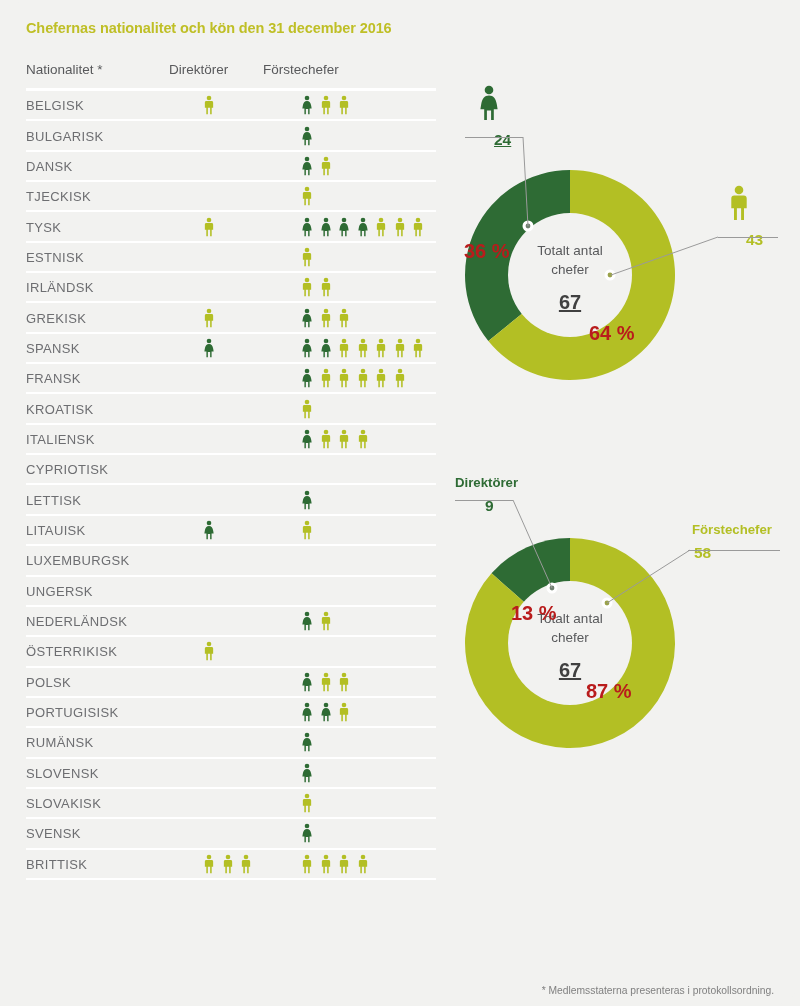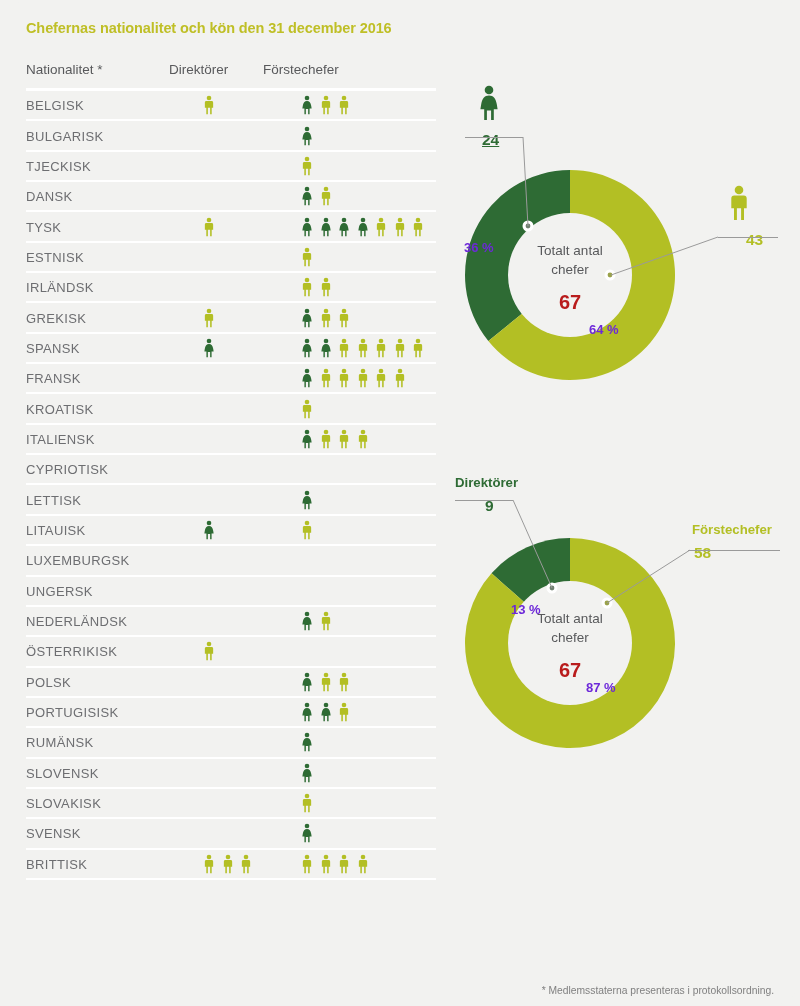--- a/index.html
+++ b/index.html
@@ -103,22 +103,23 @@
     pointer-events: none;
   }
   .dc-line1, .dc-line2 {
     font-size: 13.5px;
     color: #58595b;
     line-height: 19px;
   }
   .dc-total {
     font-size: 20px;
     font-weight: bold;
-    color: #b91c1c;
+    color: #404040;
     margin-top: 12px;
+    text-decoration: underline;
   }
 
   
   .callout {
     position: absolute;
     white-space: nowrap;
   }
   .callout .cl-label {
     font-size: 13.2px;
     font-weight: bold;
@@ -134,22 +135,22 @@
 
   .lead-line {
     position: absolute;
     height: 1px;
     background: #9a9a9a;
   }
 
   
   .slice-pct {
     position: absolute;
-    color: #6d28d9;
-    font-size: 13px;
+    color: #b91c1c;
+    font-size: 20px;
     font-weight: bold;
     white-space: nowrap;
   }
 
   
   #footnote {
     position: absolute;
     right: 26px; bottom: 10px;
     font-size: 10.3px;
     color: #808080;
@@ -198,37 +199,37 @@
           <div class="nat">BULGARISK</div>
           <div class="cellgroup dir"></div>
           <div class="cellgroup first">
             <svg width="14" height="22" viewBox="0 0 26 36" class="fig">
               <circle cx="13" cy="5" r="4.3" fill="#2e6b34"></circle>
               <path fill="#2e6b34" d="M13 10.5 C8.4 10.5 6.2 13.4 5.2 19.2 L4.4 24.3 L8.2 24.3 L8.2 35 L10.9 35 L10.9 25.6 L15.1 25.6 L15.1 35 L17.8 35 L17.8 24.3 L21.6 24.3 L20.8 19.2 C19.8 13.4 17.6 10.5 13 10.5 Z"></path>
             </svg>
           </div>
         </div>
         <div class="trow">
+          <div class="nat">DANSK</div>
+          <div class="cellgroup dir"></div>
+          <div class="cellgroup first">
+            <svg width="14" height="22" viewBox="0 0 26 36" class="fig">
+              <circle cx="13" cy="5" r="4.3" fill="#2e6b34"></circle>
+              <path fill="#2e6b34" d="M13 10.5 C8.4 10.5 6.2 13.4 5.2 19.2 L4.4 24.3 L8.2 24.3 L8.2 35 L10.9 35 L10.9 25.6 L15.1 25.6 L15.1 35 L17.8 35 L17.8 24.3 L21.6 24.3 L20.8 19.2 C19.8 13.4 17.6 10.5 13 10.5 Z"></path>
+            </svg>
+            <svg width="14" height="22" viewBox="0 0 26 36" class="fig">
+              <circle cx="13" cy="5" r="4.3" fill="#b3bf24"></circle>
+              <path fill="#b3bf24" d="M8.2 10.5 C6.3 10.5 5.3 11.7 5.3 13.6 L5.3 23.3 L8.0 23.3 L8.0 35 L10.9 35 L10.9 23.3 L15.1 23.3 L15.1 35 L18.0 35 L18.0 23.3 L20.7 23.3 L20.7 13.6 C20.7 11.7 19.7 10.5 17.8 10.5 Z"></path>
+            </svg>
+          </div>
+        </div>
+        <div class="trow">
           <div class="nat">TJECKISK</div>
           <div class="cellgroup dir"></div>
           <div class="cellgroup first">
-            <svg width="14" height="22" viewBox="0 0 26 36" class="fig">
-              <circle cx="13" cy="5" r="4.3" fill="#b3bf24"></circle>
-              <path fill="#b3bf24" d="M8.2 10.5 C6.3 10.5 5.3 11.7 5.3 13.6 L5.3 23.3 L8.0 23.3 L8.0 35 L10.9 35 L10.9 23.3 L15.1 23.3 L15.1 35 L18.0 35 L18.0 23.3 L20.7 23.3 L20.7 13.6 C20.7 11.7 19.7 10.5 17.8 10.5 Z"></path>
-            </svg>
-          </div>
-        </div>
-        <div class="trow">
-          <div class="nat">DANSK</div>
-          <div class="cellgroup dir"></div>
-          <div class="cellgroup first">
-            <svg width="14" height="22" viewBox="0 0 26 36" class="fig">
-              <circle cx="13" cy="5" r="4.3" fill="#2e6b34"></circle>
-              <path fill="#2e6b34" d="M13 10.5 C8.4 10.5 6.2 13.4 5.2 19.2 L4.4 24.3 L8.2 24.3 L8.2 35 L10.9 35 L10.9 25.6 L15.1 25.6 L15.1 35 L17.8 35 L17.8 24.3 L21.6 24.3 L20.8 19.2 C19.8 13.4 17.6 10.5 13 10.5 Z"></path>
-            </svg>
             <svg width="14" height="22" viewBox="0 0 26 36" class="fig">
               <circle cx="13" cy="5" r="4.3" fill="#b3bf24"></circle>
               <path fill="#b3bf24" d="M8.2 10.5 C6.3 10.5 5.3 11.7 5.3 13.6 L5.3 23.3 L8.0 23.3 L8.0 35 L10.9 35 L10.9 23.3 L15.1 23.3 L15.1 35 L18.0 35 L18.0 23.3 L20.7 23.3 L20.7 13.6 C20.7 11.7 19.7 10.5 17.8 10.5 Z"></path>
             </svg>
           </div>
         </div>
         <div class="trow">
           <div class="nat">TYSK</div>
           <div class="cellgroup dir">
             <svg width="14" height="22" viewBox="0 0 26 36" class="fig">
@@ -620,21 +621,21 @@
 
     <div class="slice-pct" style="left:9px; top:80px;">36 %</div>
     <div class="slice-pct" style="left:134px; top:162px;">64 %</div>
   </div>
 
   <div class="callout" style="left:476px; top:85px;">
     <svg width="26" height="36" viewBox="0 0 26 36">
       <circle cx="13" cy="5" r="4.3" fill="#2e6b34"></circle>
       <path d="M13 10.5 C8.4 10.5 6.2 13.4 5.2 19.2 L4.4 24.3 L8.2 24.3 L8.2 35 L10.9 35 L10.9 25.6 L15.1 25.6 L15.1 35 L17.8 35 L17.8 24.3 L21.6 24.3 L20.8 19.2 C19.8 13.4 17.6 10.5 13 10.5 Z" fill="#2e6b34"></path>
     </svg>
-    <div class="cl-value cl-green" style="margin-top:6px; margin-left:6px;text-decoration:underline;">24</div>
+    <div class="cl-value cl-green" style="margin-top:6px; margin-left:18px;text-decoration:underline;">24</div>
   </div>
   <div class="lead-line" style="left:465px; top:137px; width:58px;"></div>
   <svg style="position:absolute; left:455px; top:130px; width:140px; height:110px; pointer-events:none;">
     <line x1="68" y1="7" x2="73" y2="96" stroke="#9a9a9a" stroke-width="1"></line>
   </svg>
 
   <div class="callout" style="left:726px; top:185px;">
     <svg width="26" height="36" viewBox="0 0 26 36">
       <circle cx="13" cy="5" r="4.3" fill="#b3bf24"></circle>
       <path d="M8.2 10.5 C6.3 10.5 5.3 11.7 5.3 13.6 L5.3 23.3 L8.0 23.3 L8.0 35 L10.9 35 L10.9 23.3 L15.1 23.3 L15.1 35 L18.0 35 L18.0 23.3 L20.7 23.3 L20.7 13.6 C20.7 11.7 19.7 10.5 17.8 10.5 Z" fill="#b3bf24"></path>

